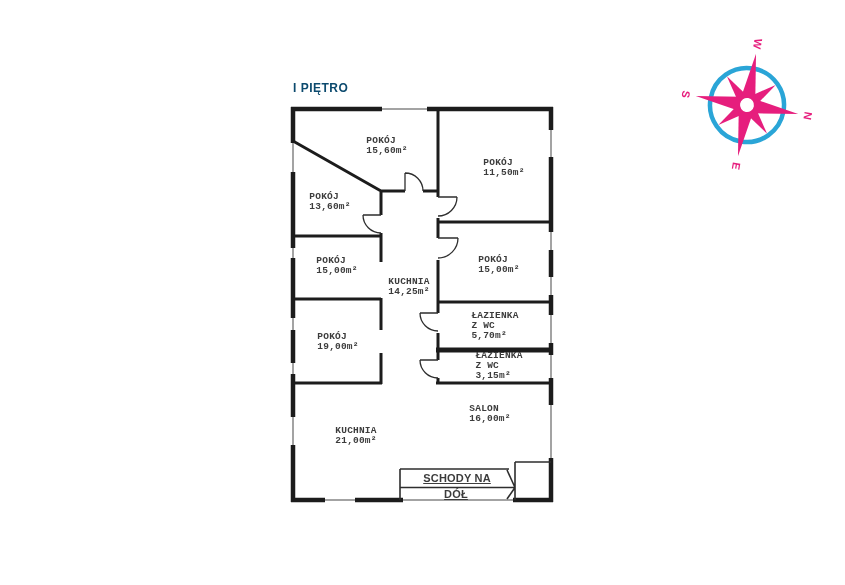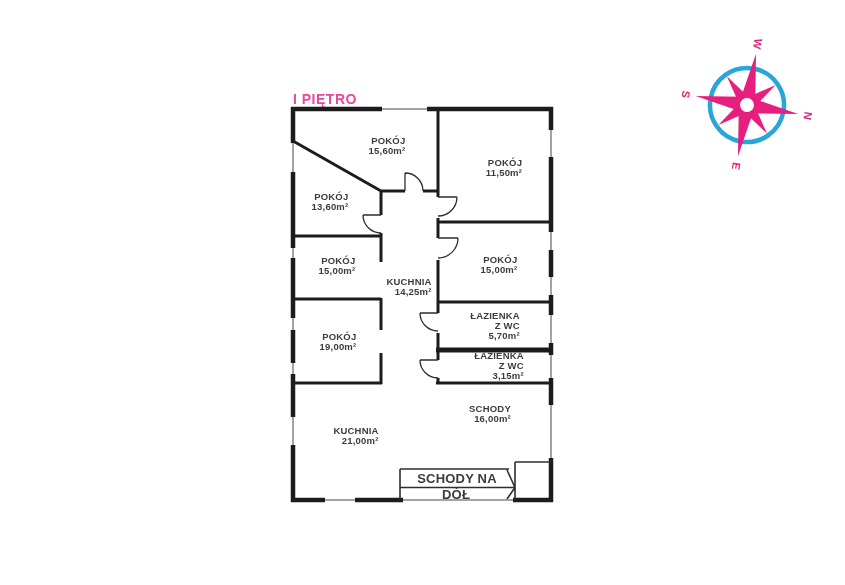--- a/index.html
+++ b/index.html
@@ -2,40 +2,40 @@
 <html><head>
 <meta charset="utf-8">
 <style>
   html,body{margin:0;padding:0;background:#ffffff;}
   .stage{
     position:relative;width:845px;height:585px;background:#ffffff;overflow:hidden;
     font-family:"Liberation Sans","DejaVu Sans",sans-serif;
     --wall:#1c1c1c;--window:#a3a3a3;--label:#3c3c3c;--compass-blue:#2aa5d7;--compass-pink:#e61e7d;
   }
   .title{
-    position:absolute;left:293px;top:81px;font-size:14px;font-weight:600;
-    color:#ec4899;letter-spacing:.5px;white-space:nowrap;margin-top:10px;
+    position:absolute;left:293px;top:81px;font-size:12px;font-weight:600;
+    color:#0c4a6e;letter-spacing:.5px;white-space:nowrap;
   }
   svg{position:absolute;left:0;top:0;}
   .plan-svg{left:0;top:0;}
   .wall-black{stroke:var(--wall);stroke-width:4.5;fill:none;}
   .wall-window{stroke:var(--window);stroke-width:2;fill:none;}
   .wall-inner{stroke:var(--wall);stroke-width:3;fill:none;}
   .wall-thick{stroke:var(--wall);stroke-width:5;fill:none;}
   .door{stroke:#2e2e2e;stroke-width:1.3;fill:none;}
   .stairs{stroke:#2e2e2e;stroke-width:1.6;fill:none;}
   .room{
-    position:absolute;transform:translate(-50%,-50%);text-align:right;
+    position:absolute;transform:translate(-50%,-50%);text-align:left;
     color:var(--label);font-size:9.5px;font-weight:700;line-height:10px;
-    white-space:nowrap;letter-spacing:.2px;
+    white-space:nowrap;letter-spacing:.2px;font-family:Liberation Mono, monospace;
   }
   .room .l2:empty{display:none;}
   .stairs-label{
     position:absolute;transform:translate(-50%,-50%);color:var(--label);
-    font-size:13px;font-weight:700;white-space:nowrap;letter-spacing:.2px;
+    font-size:11px;font-weight:700;white-space:nowrap;letter-spacing:.2px;text-decoration:underline;
   }
   .compass-ring{stroke:var(--compass-blue);stroke-width:4.5;fill:none;}
   .compass-star{fill:var(--compass-pink);}
   .compass-hole{fill:#ffffff;}
   .compass-letter{
     fill:var(--compass-pink);font-size:11px;font-weight:700;
     font-family:"Liberation Sans","DejaVu Sans",sans-serif;
   }
 </style>
 </head>
@@ -118,21 +118,21 @@
   </div>
   <div class="room" style="left:338px;top:342px">
     <div class="rn">POKÓJ</div>
     <div class="ra">19,00m²</div>
   </div>
   <div class="room" style="left:356px;top:436px">
     <div class="rn">KUCHNIA</div>
     <div class="ra">21,00m²</div>
   </div>
   <div class="room" style="left:490px;top:414px">
-    <div class="rn">SCHODY</div>
+    <div class="rn">SALON</div>
     <div class="ra">16,00m²</div>
   </div>
 
   <div class="stairs-label" style="left:457px;top:478px">SCHODY NA</div>
   <div class="stairs-label" style="left:456px;top:494px">DÓŁ</div>
 
   <svg style="left:677px;top:35px" width="140" height="140" viewBox="0 0 140 140">
     <g transform="rotate(100 70 70)">
       <circle class="compass-ring" cx="70" cy="70" r="37"></circle>
       <g class="compass-star">

